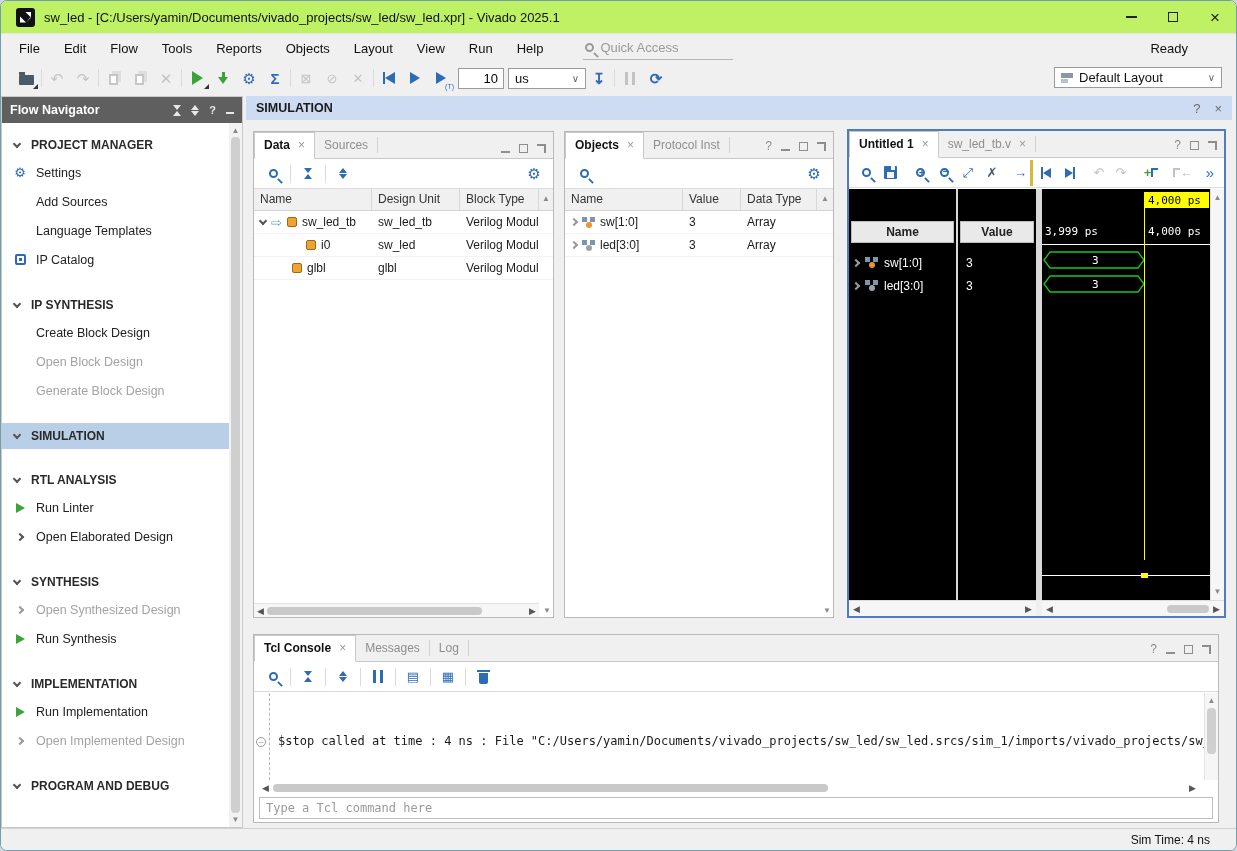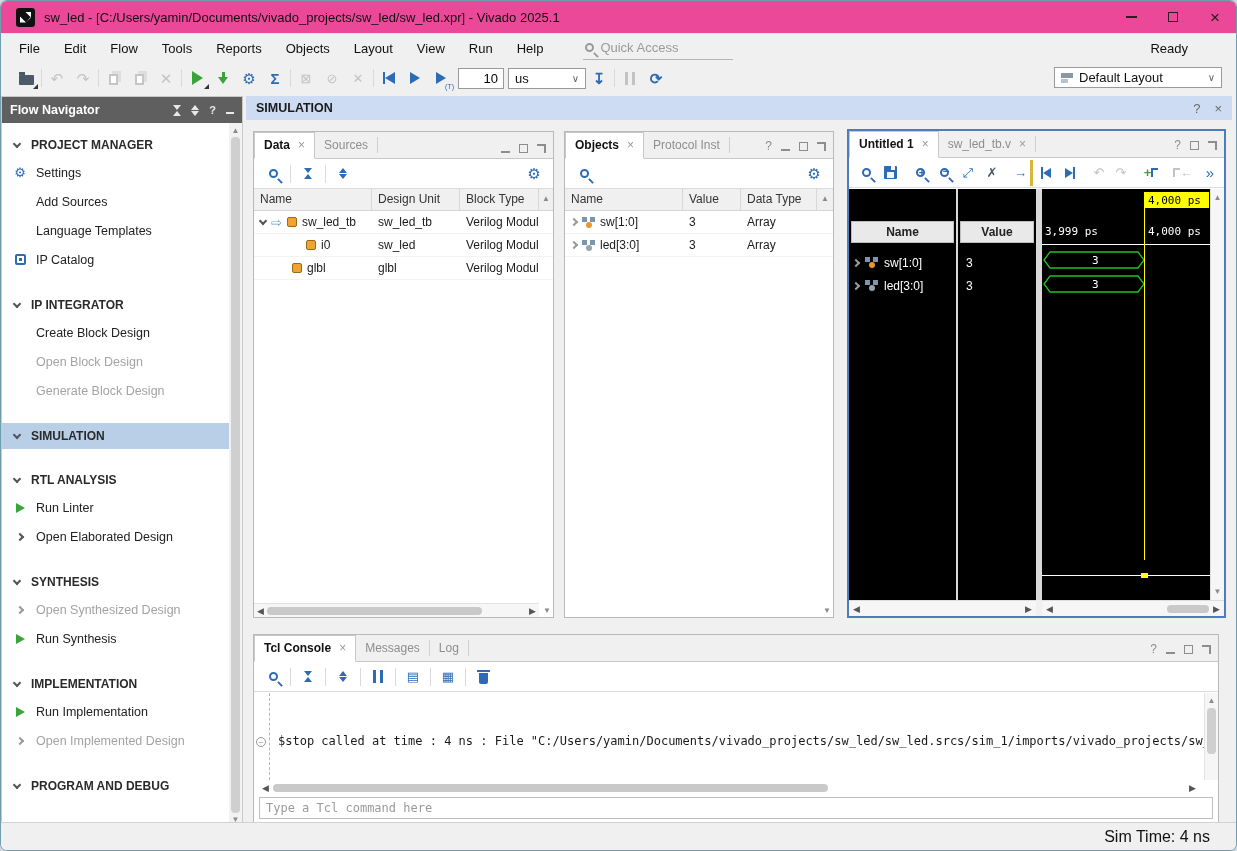--- a/index.html
+++ b/index.html
@@ -2,21 +2,21 @@
 <html><head>
 <meta charset="utf-8">
 <style>
   * { margin:0; padding:0; box-sizing:border-box; }
   body { background:#cfd6dd; font-family:"Liberation Sans", sans-serif; }
   .window { position:relative; width:1237px; height:851px; background:#f0f0f0;
             border:1px solid #6f9fae; border-radius:7px; overflow:hidden;
             font-size:13px; color:#1a1a1a; }
 
   
-  .titlebar { position:absolute; left:0; top:0; right:0; height:33px; background:#ec4899;
+  .titlebar { position:absolute; left:0; top:0; right:0; height:33px; background:#bef264;
               display:flex; align-items:center; border-bottom:1px solid #e4e4e4; }
   .logo { width:19px; height:19px; background:#111; border-radius:3px; margin:0 9px 0 15px; position:relative; }
   .logo::after { content:""; position:absolute; left:4px; top:4px; width:11px; height:11px;
                  background:#fff; clip-path:polygon(0 100%, 55% 100%, 100% 45%, 100% 0, 45% 0, 100% 55%, 55% 100%, 0 45%); }
   .title-text { font-size:13px; color:#111; }
   .win-controls { margin-left:auto; display:flex; }
   .win-btn { width:42px; height:30px; display:flex; align-items:center; justify-content:center; color:#222; }
   .glyph-min { width:11px; height:2px; background:#222; }
   .glyph-max { width:10px; height:10px; border:1.5px solid #222; }
   .glyph-close { font-size:17px; line-height:1; }
@@ -162,22 +162,22 @@
   .tcl-lines { padding:6px 0 0 8px; font-size:12px; line-height:17px; white-space:pre; overflow:hidden;
                font-family:"DejaVu Sans Mono","Liberation Mono",monospace; color:#1a1a1a; }
   .tcl-vscroll { position:absolute; right:0; top:58px; bottom:42px; width:14px; background:#f6f6f6; border-left:1px solid #e4e4e4; }
   .tcl-hscroll { position:absolute; left:4px; right:18px; bottom:27px; height:14px; display:flex; align-items:center; color:#555; }
   .tcl-input-wrap { position:absolute; left:5px; right:5px; bottom:3px; height:22px; border:1px solid #bfbfbf; background:#fff; }
   .tcl-input { width:100%; height:100%; border:none; outline:none; padding:0 6px;
                font-family:"DejaVu Sans Mono","Liberation Mono",monospace; font-size:12px; color:#333; }
   .tcl-input::placeholder { color:#9a9a9a; }
 
   
-  .statusbar { position:absolute; left:0; right:0; bottom:0; height:28px; background:#f0f0f0; border-top:1px solid #d2d2d2;
-               display:flex; align-items:center; justify-content:flex-end; padding-right:26px; font-size:16px; color:#111; }
+  .statusbar { position:absolute; left:0; right:0; bottom:0; height:22px; background:#f0f0f0; border-top:1px solid #d2d2d2;
+               display:flex; align-items:center; justify-content:flex-end; padding-right:26px; font-size:12px; color:#111; }
 
   .arrow-txt { font-size:9px; color:#555; }
 </style>
 </head>
 <body>
 
 <div class="window">
 
   <div class="titlebar">
     <div class="logo"></div>
@@ -307,21 +307,21 @@
         </div>
       <div class="fn-item">
           <span class="ico">
             <span class="ic-ip"></span>
           </span>
           <span>IP Catalog</span>
         </div>
       <div class="fn-gap"></div>
       <div class="fn-sec-head">
           <span class="chv down"></span>
-          <span>IP INTEGRATOR</span>
+          <span>IP SYNTHESIS</span>
         </div>
       <div class="fn-item">
           <span>Create Block Design</span>
         </div>
       <div class="fn-item disabled">
           <span>Open Block Design</span>
         </div>
       <div class="fn-item disabled">
           <span>Generate Block Design</span>
         </div>

